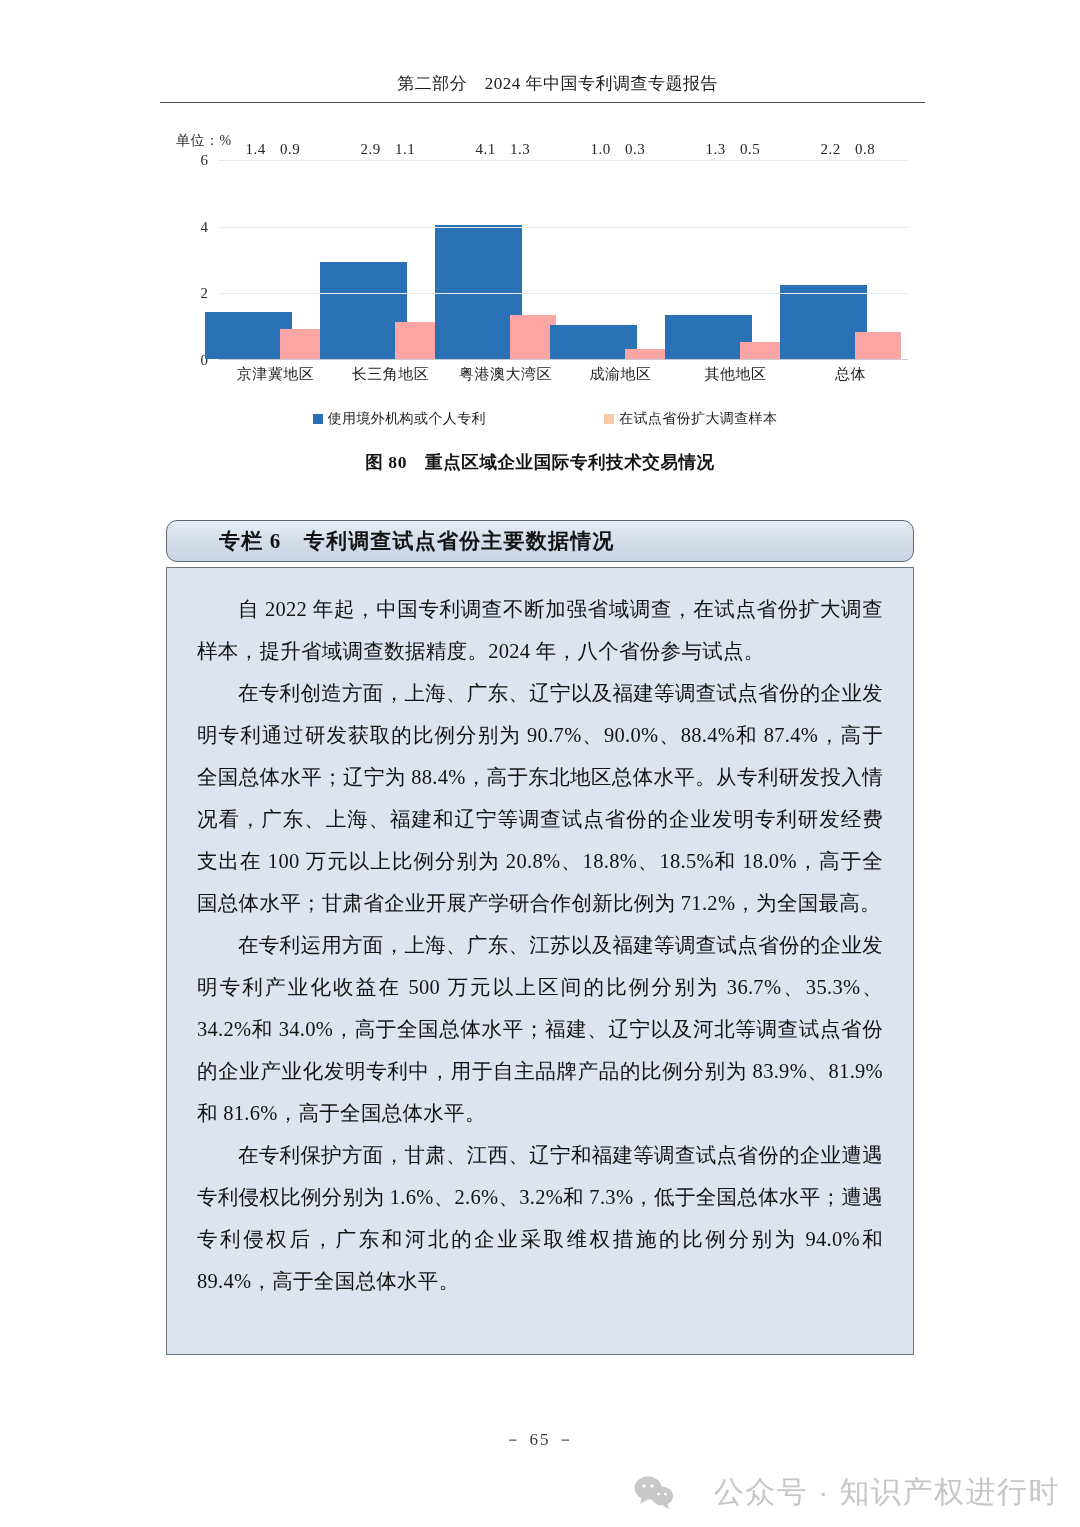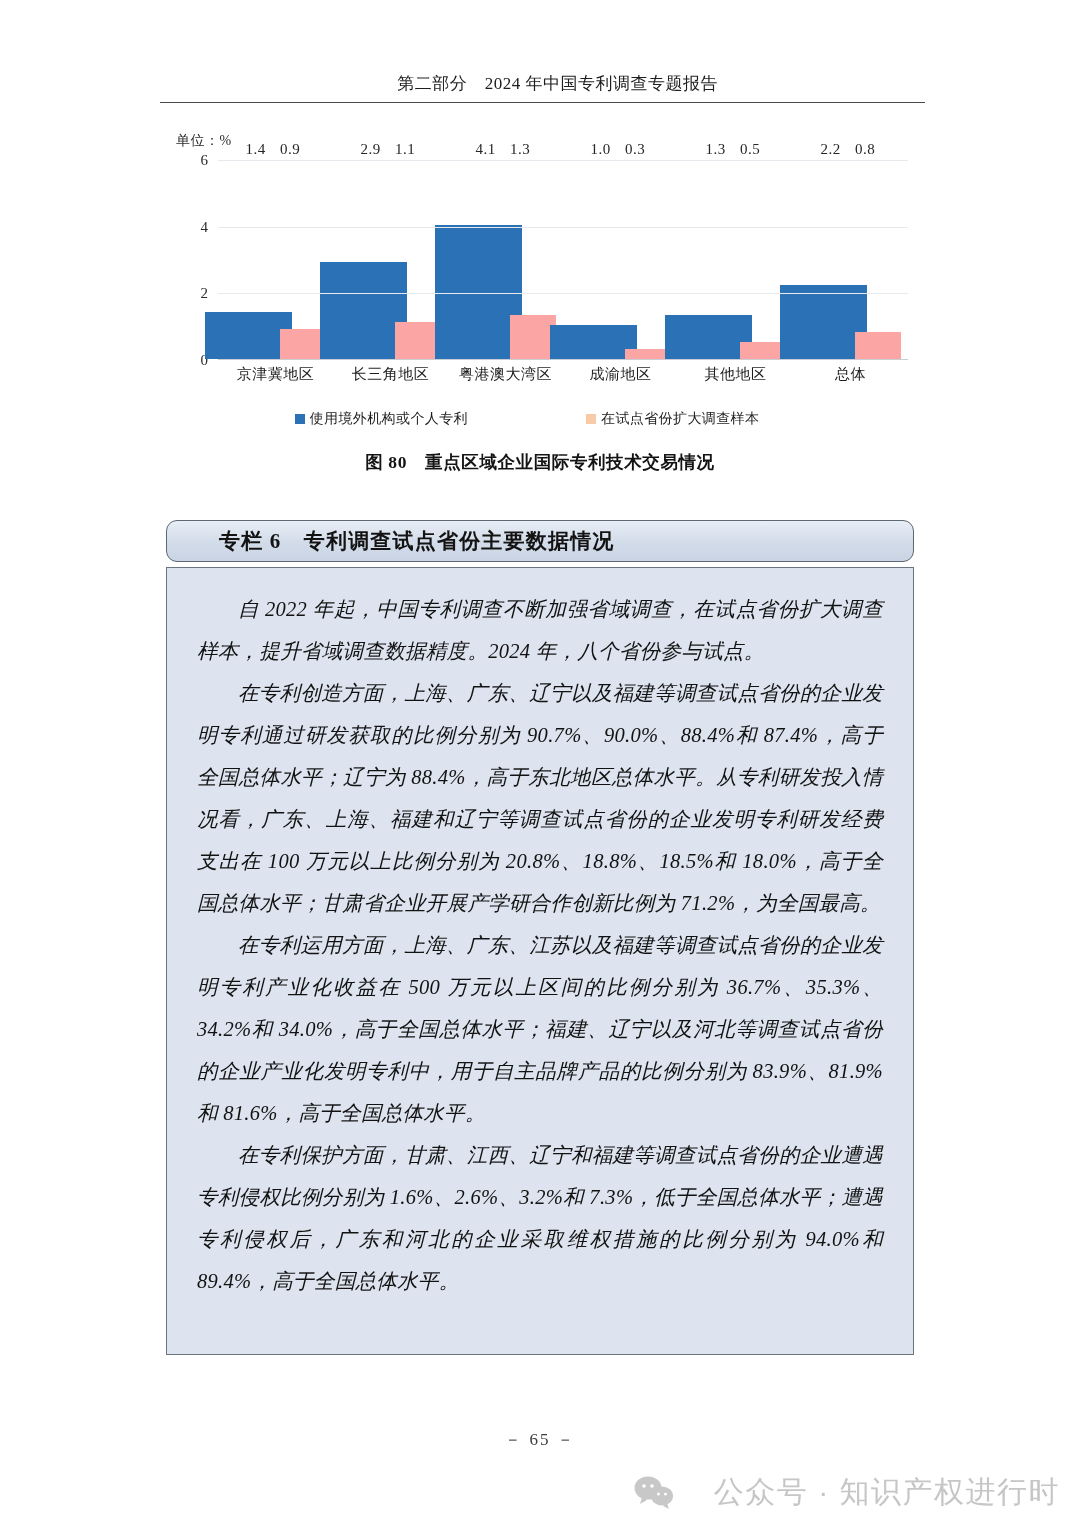--- a/index.html
+++ b/index.html
@@ -143,21 +143,21 @@
   }
   .x-label {
     flex: 1 1 0;
     text-align: center;
     font-size: 15px;
     color: #1d1d1d;
     letter-spacing: 0.5px;
   }
   .legend {
     position: absolute;
-    left: 162px;
+    left: 180px;
     top: 278px;
     width: 730px;
     display: flex;
     justify-content: center;
     gap: 118px;
     font-size: 14px;
     color: #1d1d1d;
   }
   .legend-item {
     display: flex;
@@ -206,21 +206,20 @@
     font-weight: bold;
     color: #131313;
     letter-spacing: 1.2px;
   }
   .callout-body {
     margin-top: 5px;
     border: 1.4px solid #6b7480;
     background: #dde4ef;
     padding: 20px 30px 52px 30px;
     box-sizing: border-box;
-    font-style: italic;
   }
   .callout-body p {
     margin: 0;
     font-size: 20.5px;
     line-height: 42px;
     text-align: justify;
     text-align-last: left;
     text-indent: 2em;
     color: #121212;
     letter-spacing: 0.3px;

